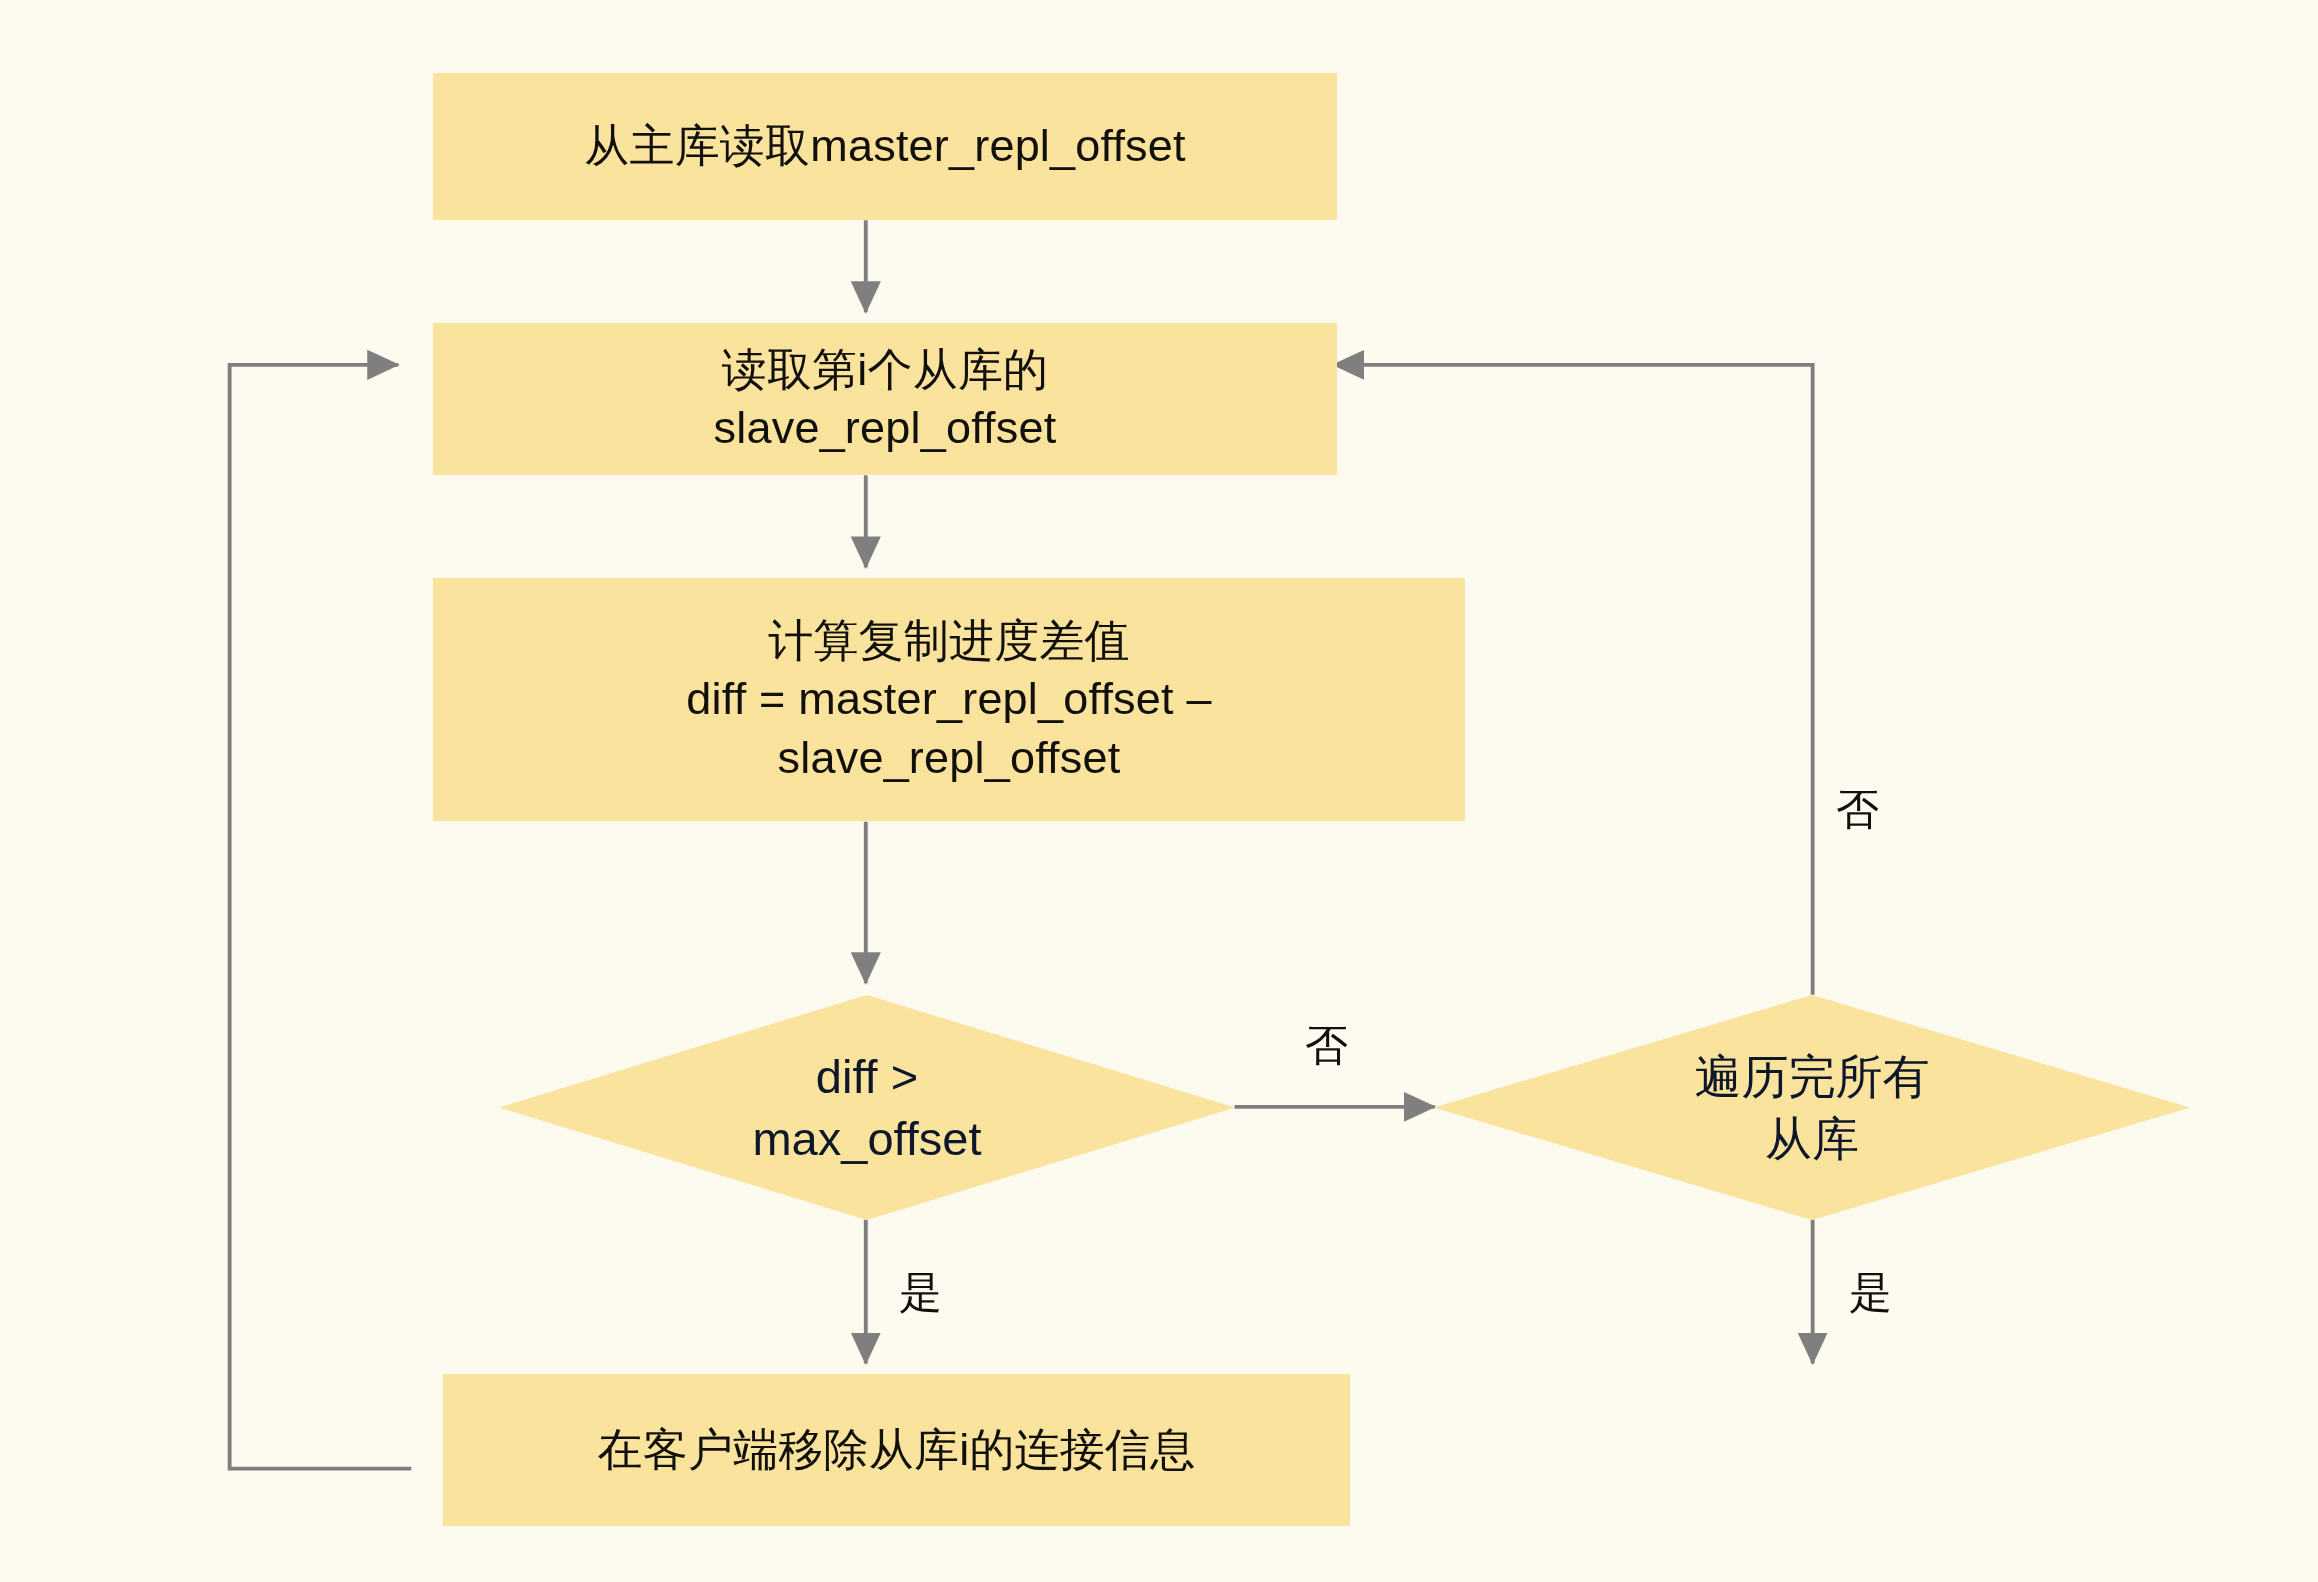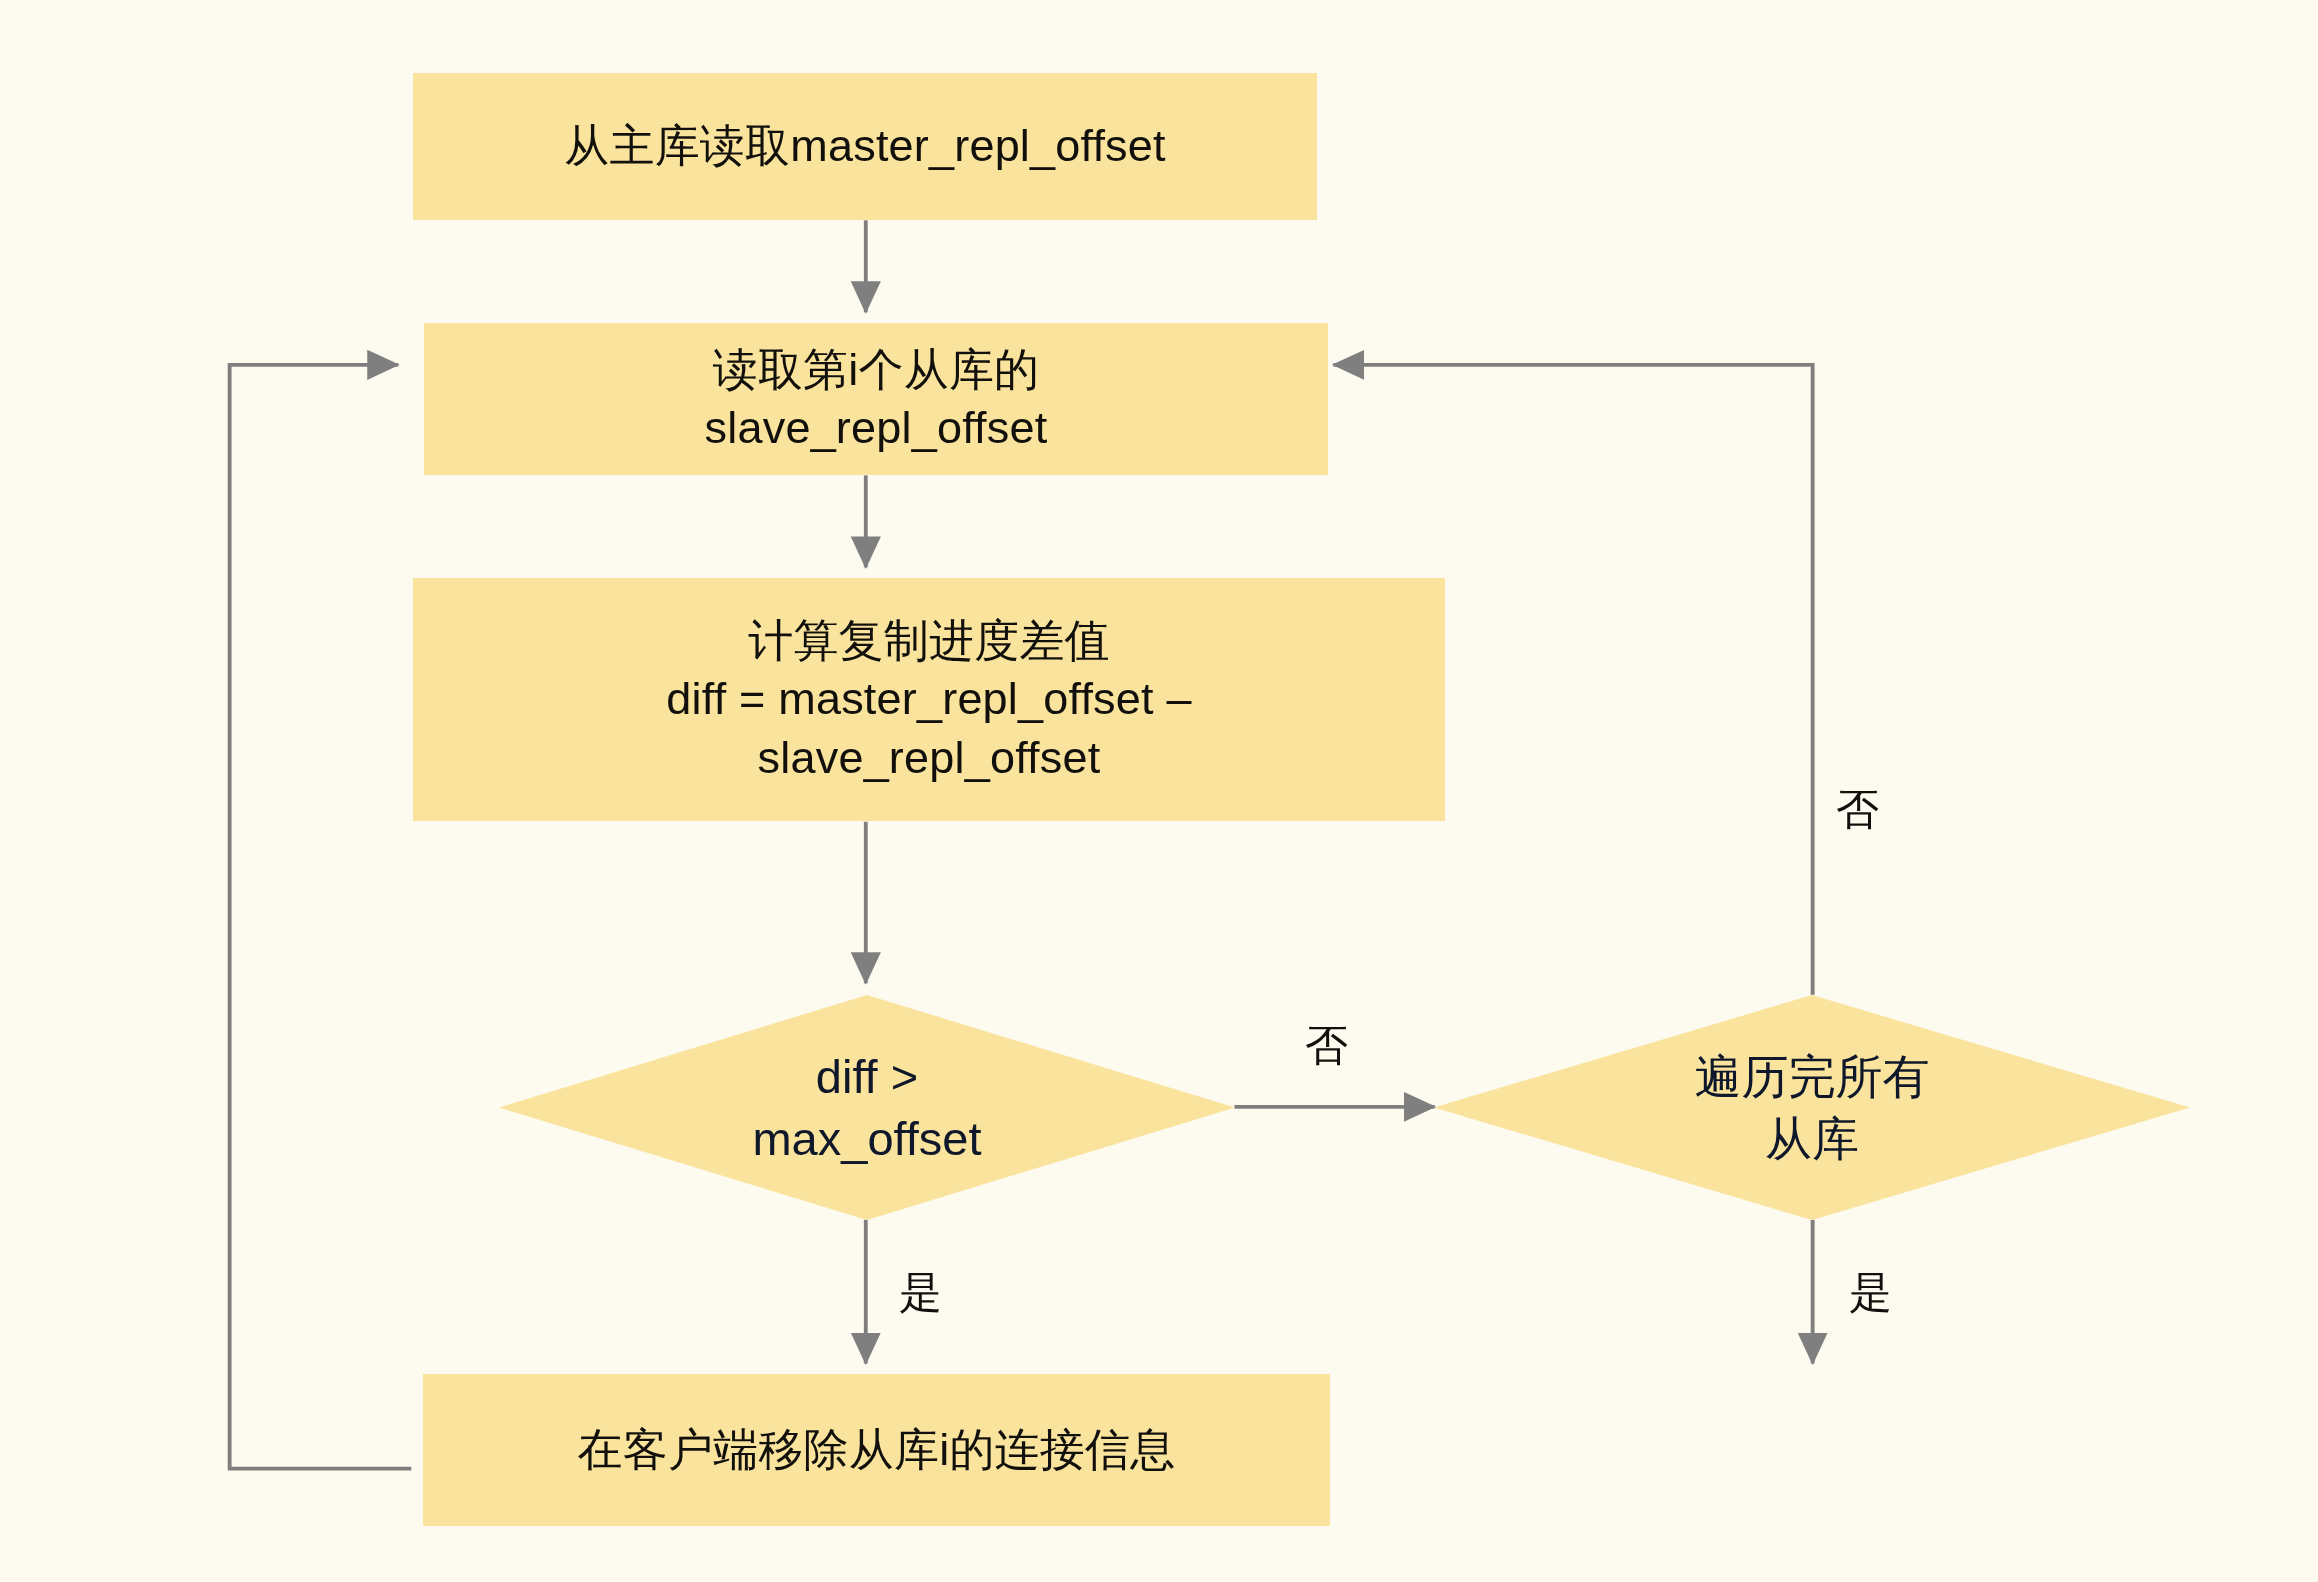--- a/index.html
+++ b/index.html
@@ -32,20 +32,21 @@
     display: flex;
     align-items: center;
     justify-content: center;
     text-align: center;
     color: #12100c;
     font-size: 45px;
     line-height: 1.30;
     letter-spacing: 0.2px;
     white-space: pre-line;
     box-sizing: border-box;
+    margin-left: 20px;
   }
   .rect {
     background: #fae39c;
   }
   .diamond-wrap {
     position: absolute;
   }
   .diamond-shape {
     position: absolute;
     left: 0;
@@ -100,21 +101,21 @@
 
     <path d="M2345,1578 L2345,1764" fill="none" stroke="#7f7f7f" stroke-width="5" marker-end="url(#arrowhead)"></path>
 
     <path d="M2345,1287 L2345,472 L1725,472" fill="none" stroke="#7f7f7f" stroke-width="5" marker-end="url(#arrowhead)"></path>
 
     <path d="M532,1900 L297,1900 L297,472 L515,472" fill="none" stroke="#7f7f7f" stroke-width="5" marker-end="url(#arrowhead)"></path>
   </svg>
 
   <div class="node rect" style="left:413px; top:73px; width:904px; height:147px;">从主库读取master_repl_offset</div>
 
-  <div class="node rect" style="left:424px; top:323px; width:904px; height:152px;">读取第i个从库的
+  <div class="node rect" style="left:413px; top:323px; width:904px; height:152px;">读取第i个从库的
 slave_repl_offset</div>
 
   <div class="node rect" style="left:413px; top:578px; width:1032px; height:243px;">计算复制进度差值
 diff = master_repl_offset –
 slave_repl_offset</div>
 
   <div class="diamond-wrap" style="left:499px; top:995px; width:736px; height:225px;">
     <svg class="diamond-shape" viewBox="0 0 952 291" preserveAspectRatio="none" xmlns="http://www.w3.org/2000/svg">
       <polygon points="0,145.5 476,0 952,145.5 476,291" fill="#fae39c"></polygon>
     </svg>

